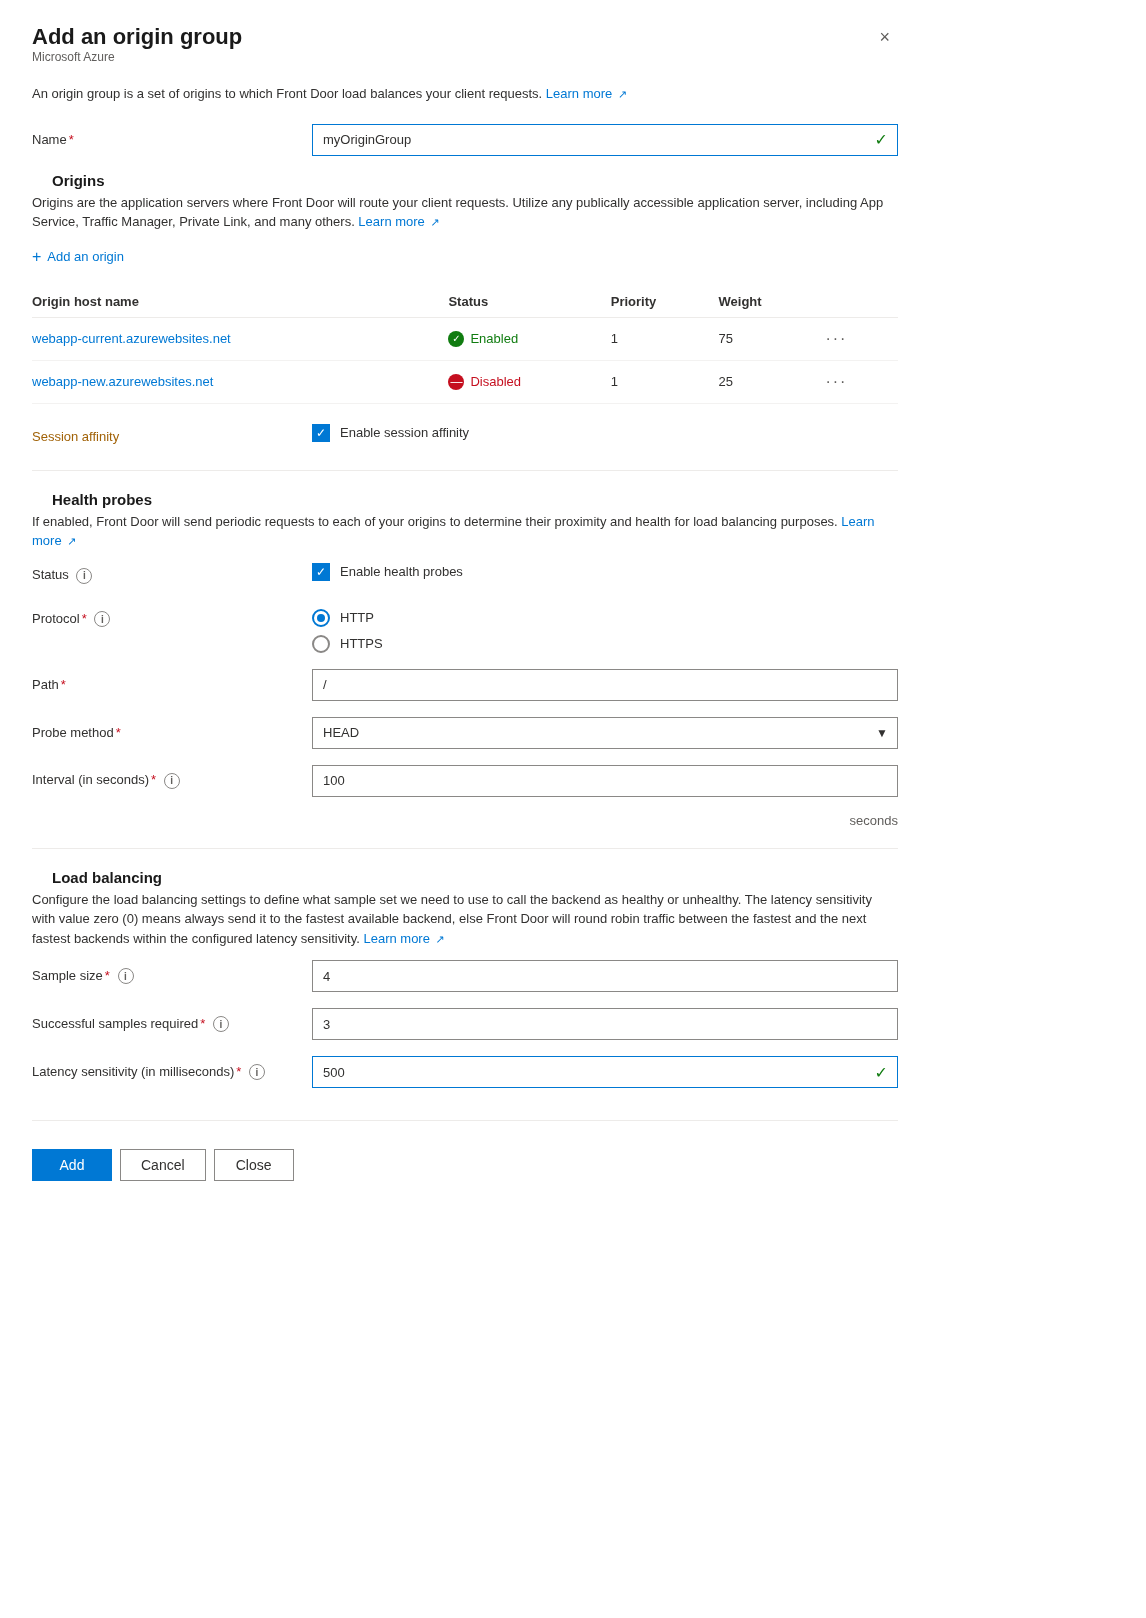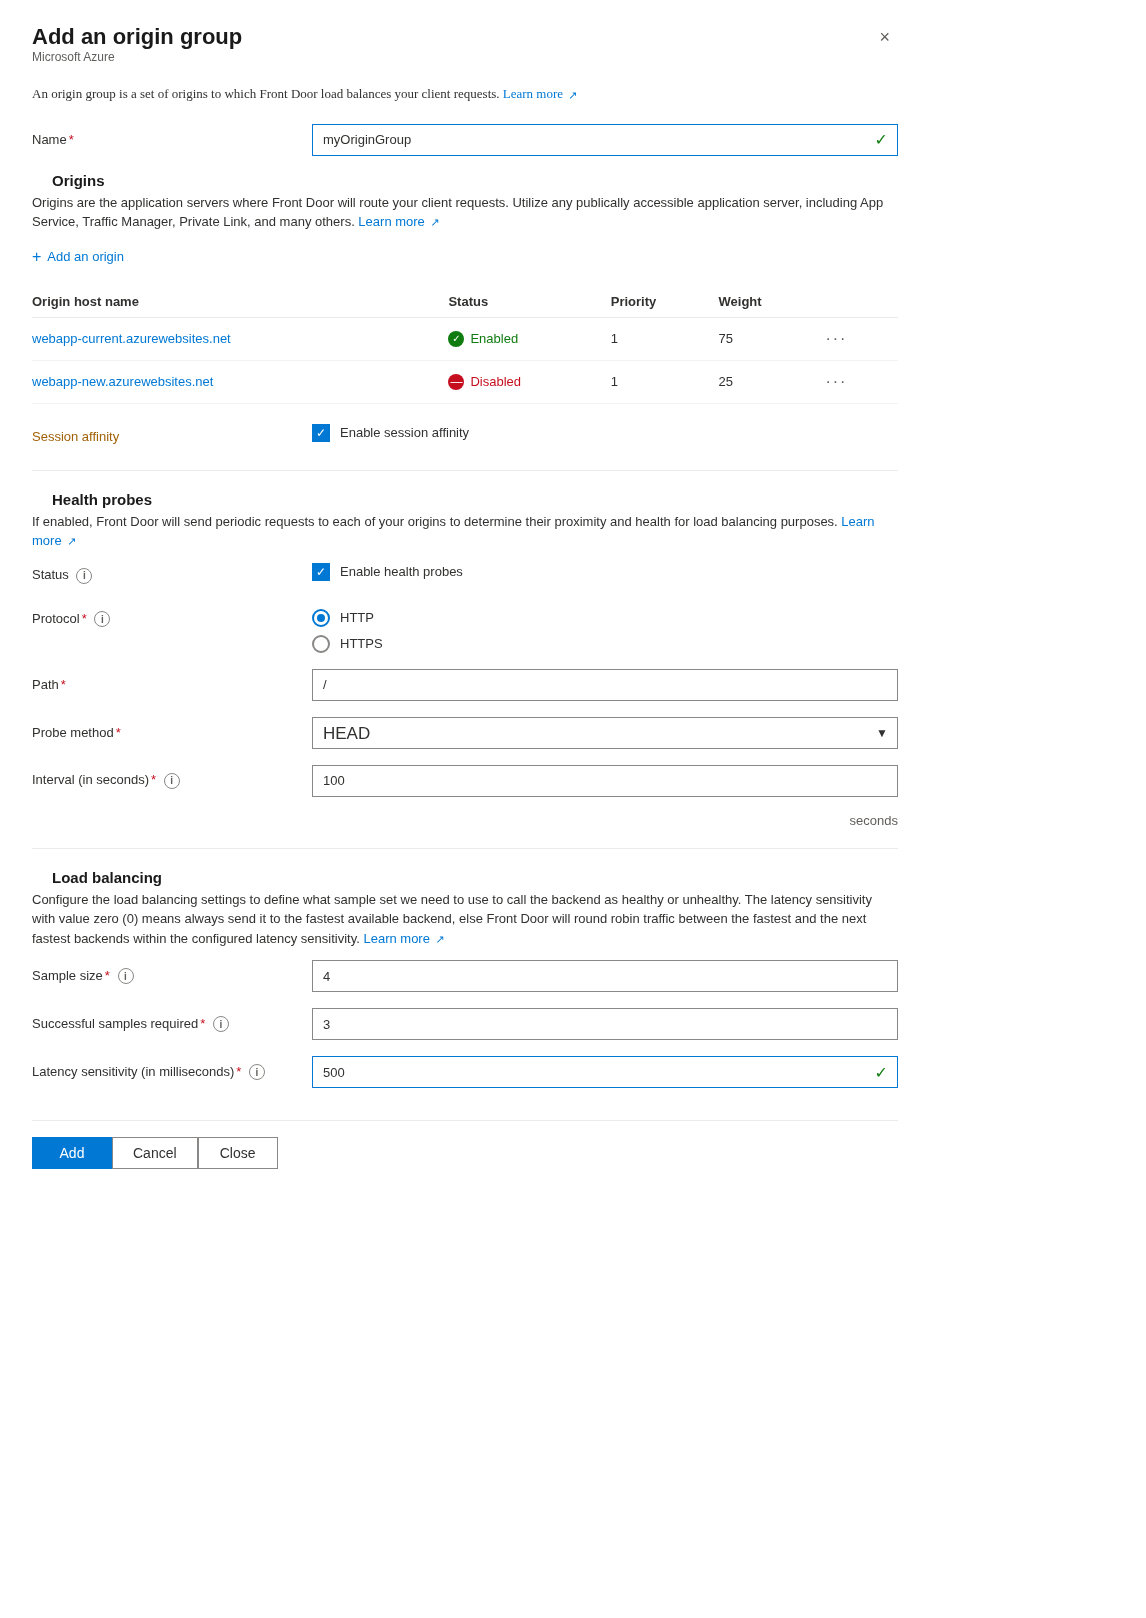--- a/index.html
+++ b/index.html
@@ -41,21 +41,20 @@
       font-size: 18px;
       color: #605e5c;
       padding: 4px 8px;
       line-height: 1;
     }
     .description {
       font-size: 13px;
       color: #323130;
       margin-bottom: 20px;
       line-height: 1.5;
-      font-family: Liberation Serif, serif;
     }
     .link {
       color: #0078d4;
       text-decoration: none;
       cursor: pointer;
     }
     .external-icon {
       display: inline-block;
       font-size: 11px;
       vertical-align: middle;
@@ -256,21 +255,21 @@
       color: #323130;
     }
     .select-wrapper {
       position: relative;
       width: 100%;
     }
     .select-field {
       width: 100%;
       border: 1px solid #8a8886;
       padding: 6px 30px 6px 10px;
-      font-size: 17px;
+      font-size: 13px;
       color: #323130;
       background: white;
       height: 32px;
       appearance: none;
       cursor: pointer;
     }
     .select-chevron {
       position: absolute;
       right: 10px;
       top: 50%;
@@ -295,22 +294,23 @@
     }
     .suffix-text {
       text-align: right;
       font-size: 13px;
       color: #605e5c;
       margin-top: 2px;
       margin-bottom: 8px;
     }
     .action-buttons {
       display: flex;
+      gap: 8px;
       margin-top: 32px;
-      padding-top: 16px;
+      padding-top: 28px;
       border-top: 1px solid #edebe9;
     }
     .btn-primary {
       background: #0078d4;
       color: white;
       border: 1px solid #0078d4;
       padding: 6px 20px;
       font-size: 14px;
       cursor: pointer;
       min-width: 80px;

